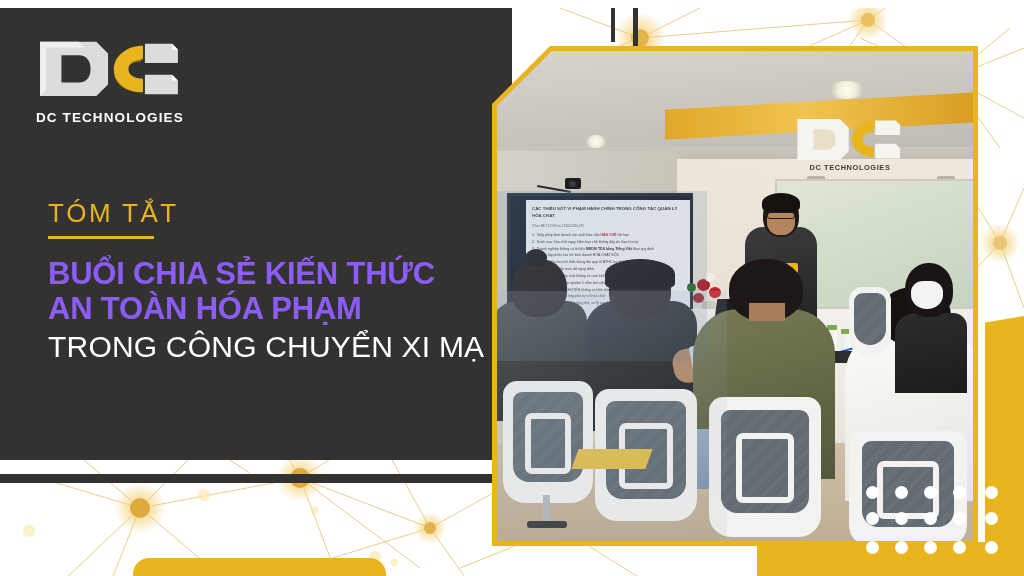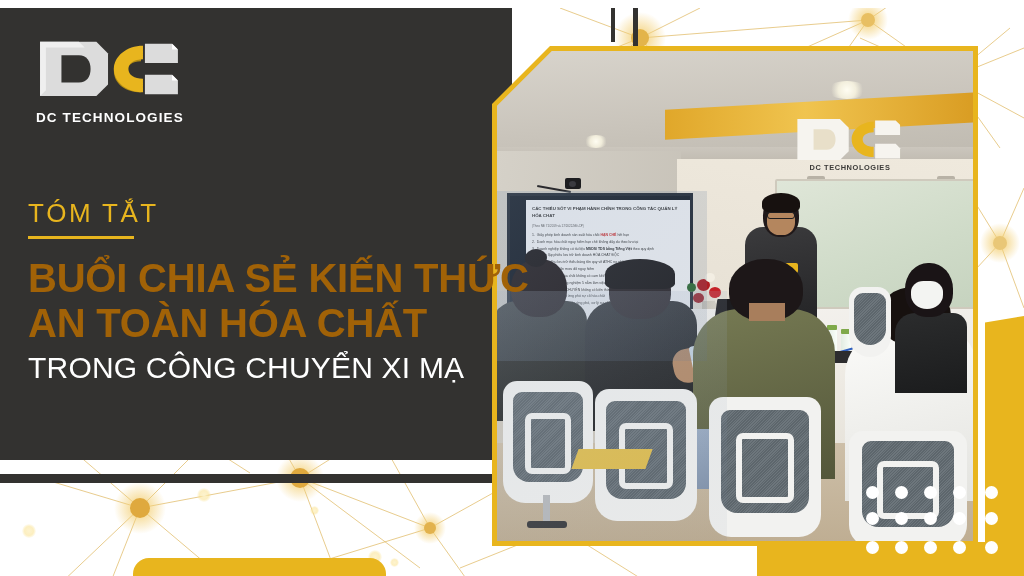--- a/index.html
+++ b/index.html
@@ -31,29 +31,29 @@
   
   .logo-wrap { position:absolute; left:36px; top:26px; z-index:6; }
   .logo-mark { width:146px; height:66px; display:block; }
   .logo-word {
     margin-top:10px; color:#ffffff;
     font-size:13.5px; font-weight:bold; letter-spacing:1.1px;
     font-family:"Liberation Sans", sans-serif; white-space:nowrap;
   }
 
   
-  .text-block { position:absolute; left:28px; top:192px; z-index:6; width:452px; }
+  .text-block { position:absolute; left:48px; top:192px; z-index:6; width:452px; }
   .eyebrow {
     color:#E8B51E; font-size:26px; font-weight:400; letter-spacing:2.4px;
     line-height:1; padding-bottom:8px; display:inline-block;
     font-family:"Liberation Sans", sans-serif;
   }
   .eyebrow-rule { width:106px; height:2.5px; background:#E8B51E; margin-top:2px; margin-bottom:17px; }
   .title-line {
-    color:#a16207; font-weight:bold; font-size:40px; line-height:1.14;
+    color:#8b5cf6; font-weight:bold; font-size:31px; line-height:1.14;
     letter-spacing:-0.2px; white-space:nowrap;
     font-family:"Liberation Sans", sans-serif;
   }
   .sub-line {
     color:#ffffff; font-weight:400; font-size:30px; line-height:1.2;
     letter-spacing:0.2px; white-space:nowrap; margin-top:3px;
     font-family:"Liberation Sans", sans-serif;
   }
 
   
@@ -298,21 +298,21 @@
       <polygon points="112,42 140,42 146,48 146,62 112,62" fill="#DCDCDC"></polygon>
       <polygon points="140,42 146,48 140,48" fill="#fff"></polygon>
     </svg>
     <div class="logo-word">DC TECHNOLOGIES</div>
   </div>
 
   <div class="text-block">
     <div class="eyebrow">TÓM TẮT</div>
     <div class="eyebrow-rule"></div>
     <div class="title-line">BUỔI CHIA SẺ KIẾN THỨC</div>
-    <div class="title-line">AN TOÀN HÓA CHẤT</div>
+    <div class="title-line">AN TOÀN HÓA PHẠM</div>
     <div class="sub-line">TRONG CÔNG CHUYỂN XI MẠ</div>
   </div>
 
   <div class="photo-frame">
     <div class="photo-inner">
       <div class="scene">
 
         <div class="sc-ceiling"></div>
         <div class="sc-ceiling-bevel"></div>
         <div class="sc-light" style="left:86px;top:84px;width:26px;height:13px;"></div>

